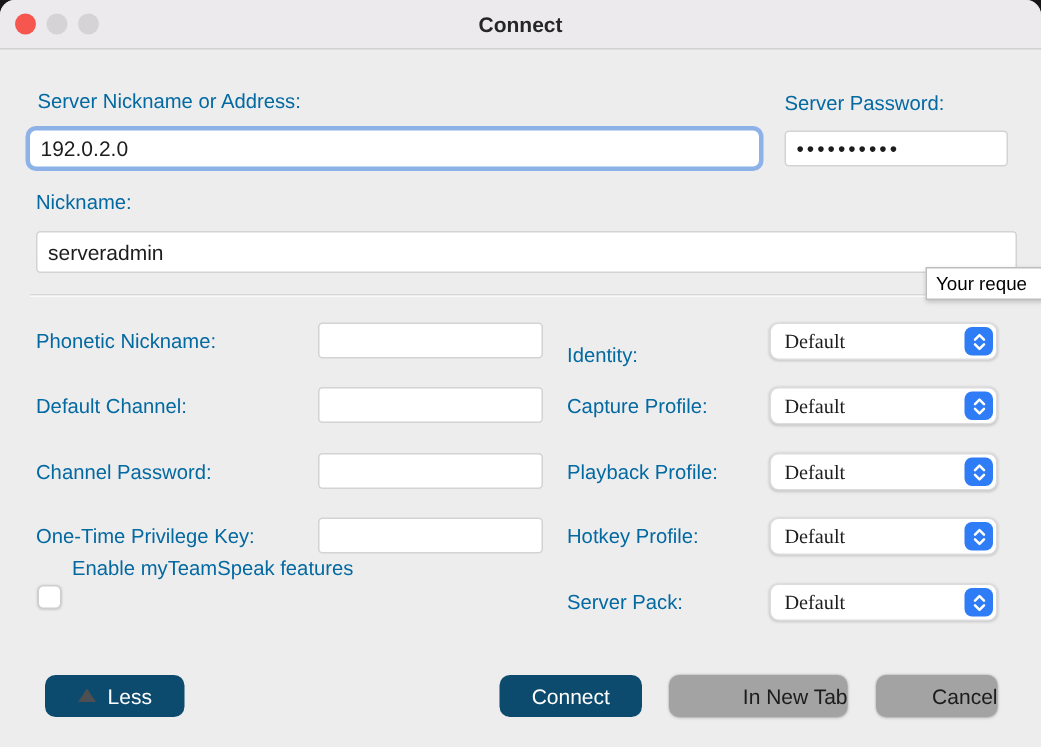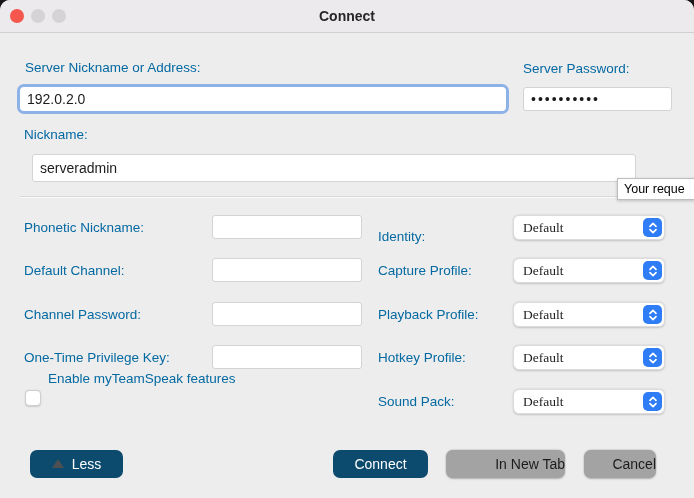--- a/index.html
+++ b/index.html
@@ -99,21 +99,21 @@
     <div class="title">Connect</div>
   </div>
 
   <div class="label" style="left:25px; top:60px;">Server Nickname or Address:</div>
   <input class="textfield focused" style="left: 17px; top: 84px; width: 492px; height: 30px;" value="192.0.2.0">
 
   <div class="label" style="left:523px; top:61px;">Server Password:</div>
   <input class="textfield password" style="left: 523px; top: 87px; width: 149px; height: 24px;" value="••••••••••">
 
   <div class="label" style="left:24px; top:127px;">Nickname:</div>
-  <input class="textfield" style="left: 32px; top: 154px; width: 604px; height: 28px;" value="serveradmin">
+  <input class="textfield" style="left: 24px; top: 154px; width: 654px; height: 28px;" value="serveradmin">
 
   <div class="divider" style="top:196px;"></div>
 
   <div class="tooltip" style="left:617px; top:178px; width:90px; height:22px;">Your reque</div>
 
   <div class="label" style="left:24px; top:220px;">Phonetic Nickname:</div>
   <input class="textfield" style="left: 212px; top: 215px; width: 150px; height: 24px;" value="">
 
   <div class="label" style="left:24px; top:263px;">Default Channel:</div>
   <input class="textfield" style="left: 212px; top: 258px; width: 150px; height: 24px;" value="">
@@ -160,31 +160,31 @@
   <div class="label" style="left:378px; top:350px;">Hotkey Profile:</div>
   <div class="popup" style="left:513px; top:345px;">
     <span class="popup-label">Default</span>
     <span class="stepper">
       <svg width="12" height="14" viewBox="0 0 12 14">
           <path d="M3 5.4 L6 2.4 L9 5.4 M3 8.6 L6 11.6 L9 8.6" fill="none" stroke="#ffffff" stroke-width="1.7" stroke-linecap="round" stroke-linejoin="round"></path>
         </svg>
     </span>
   </div>
 
-  <div class="label" style="left:378px; top:394px;">Sound Pack:</div>
+  <div class="label" style="left:378px; top:394px;">Server Pack:</div>
   <div class="popup" style="left:513px; top:389px;">
     <span class="popup-label">Default</span>
     <span class="stepper">
       <svg width="12" height="14" viewBox="0 0 12 14">
           <path d="M3 5.4 L6 2.4 L9 5.4 M3 8.6 L6 11.6 L9 8.6" fill="none" stroke="#ffffff" stroke-width="1.7" stroke-linecap="round" stroke-linejoin="round"></path>
         </svg>
     </span>
   </div>
 
   <button class="btn blue" style="left:30px; top:450px; width:93px;"><span class="tri"></span><span>Less</span></button>
 
   <button class="btn blue" style="left:333px; top:450px; width:95px;"><span>Connect</span></button>
 
   <button class="btn white" style="left:446px; top:450px; width:119px;"><span>In New Tab</span></button>
 
-  <button class="btn white" style="left:584px; top:450px; width:72px;"><span>Cancel</span></button>
+  <button class="btn white" style="left:584px; top:450px; width:81px;"><span>Cancel</span></button>
 
 </div>
 
 </body></html>

